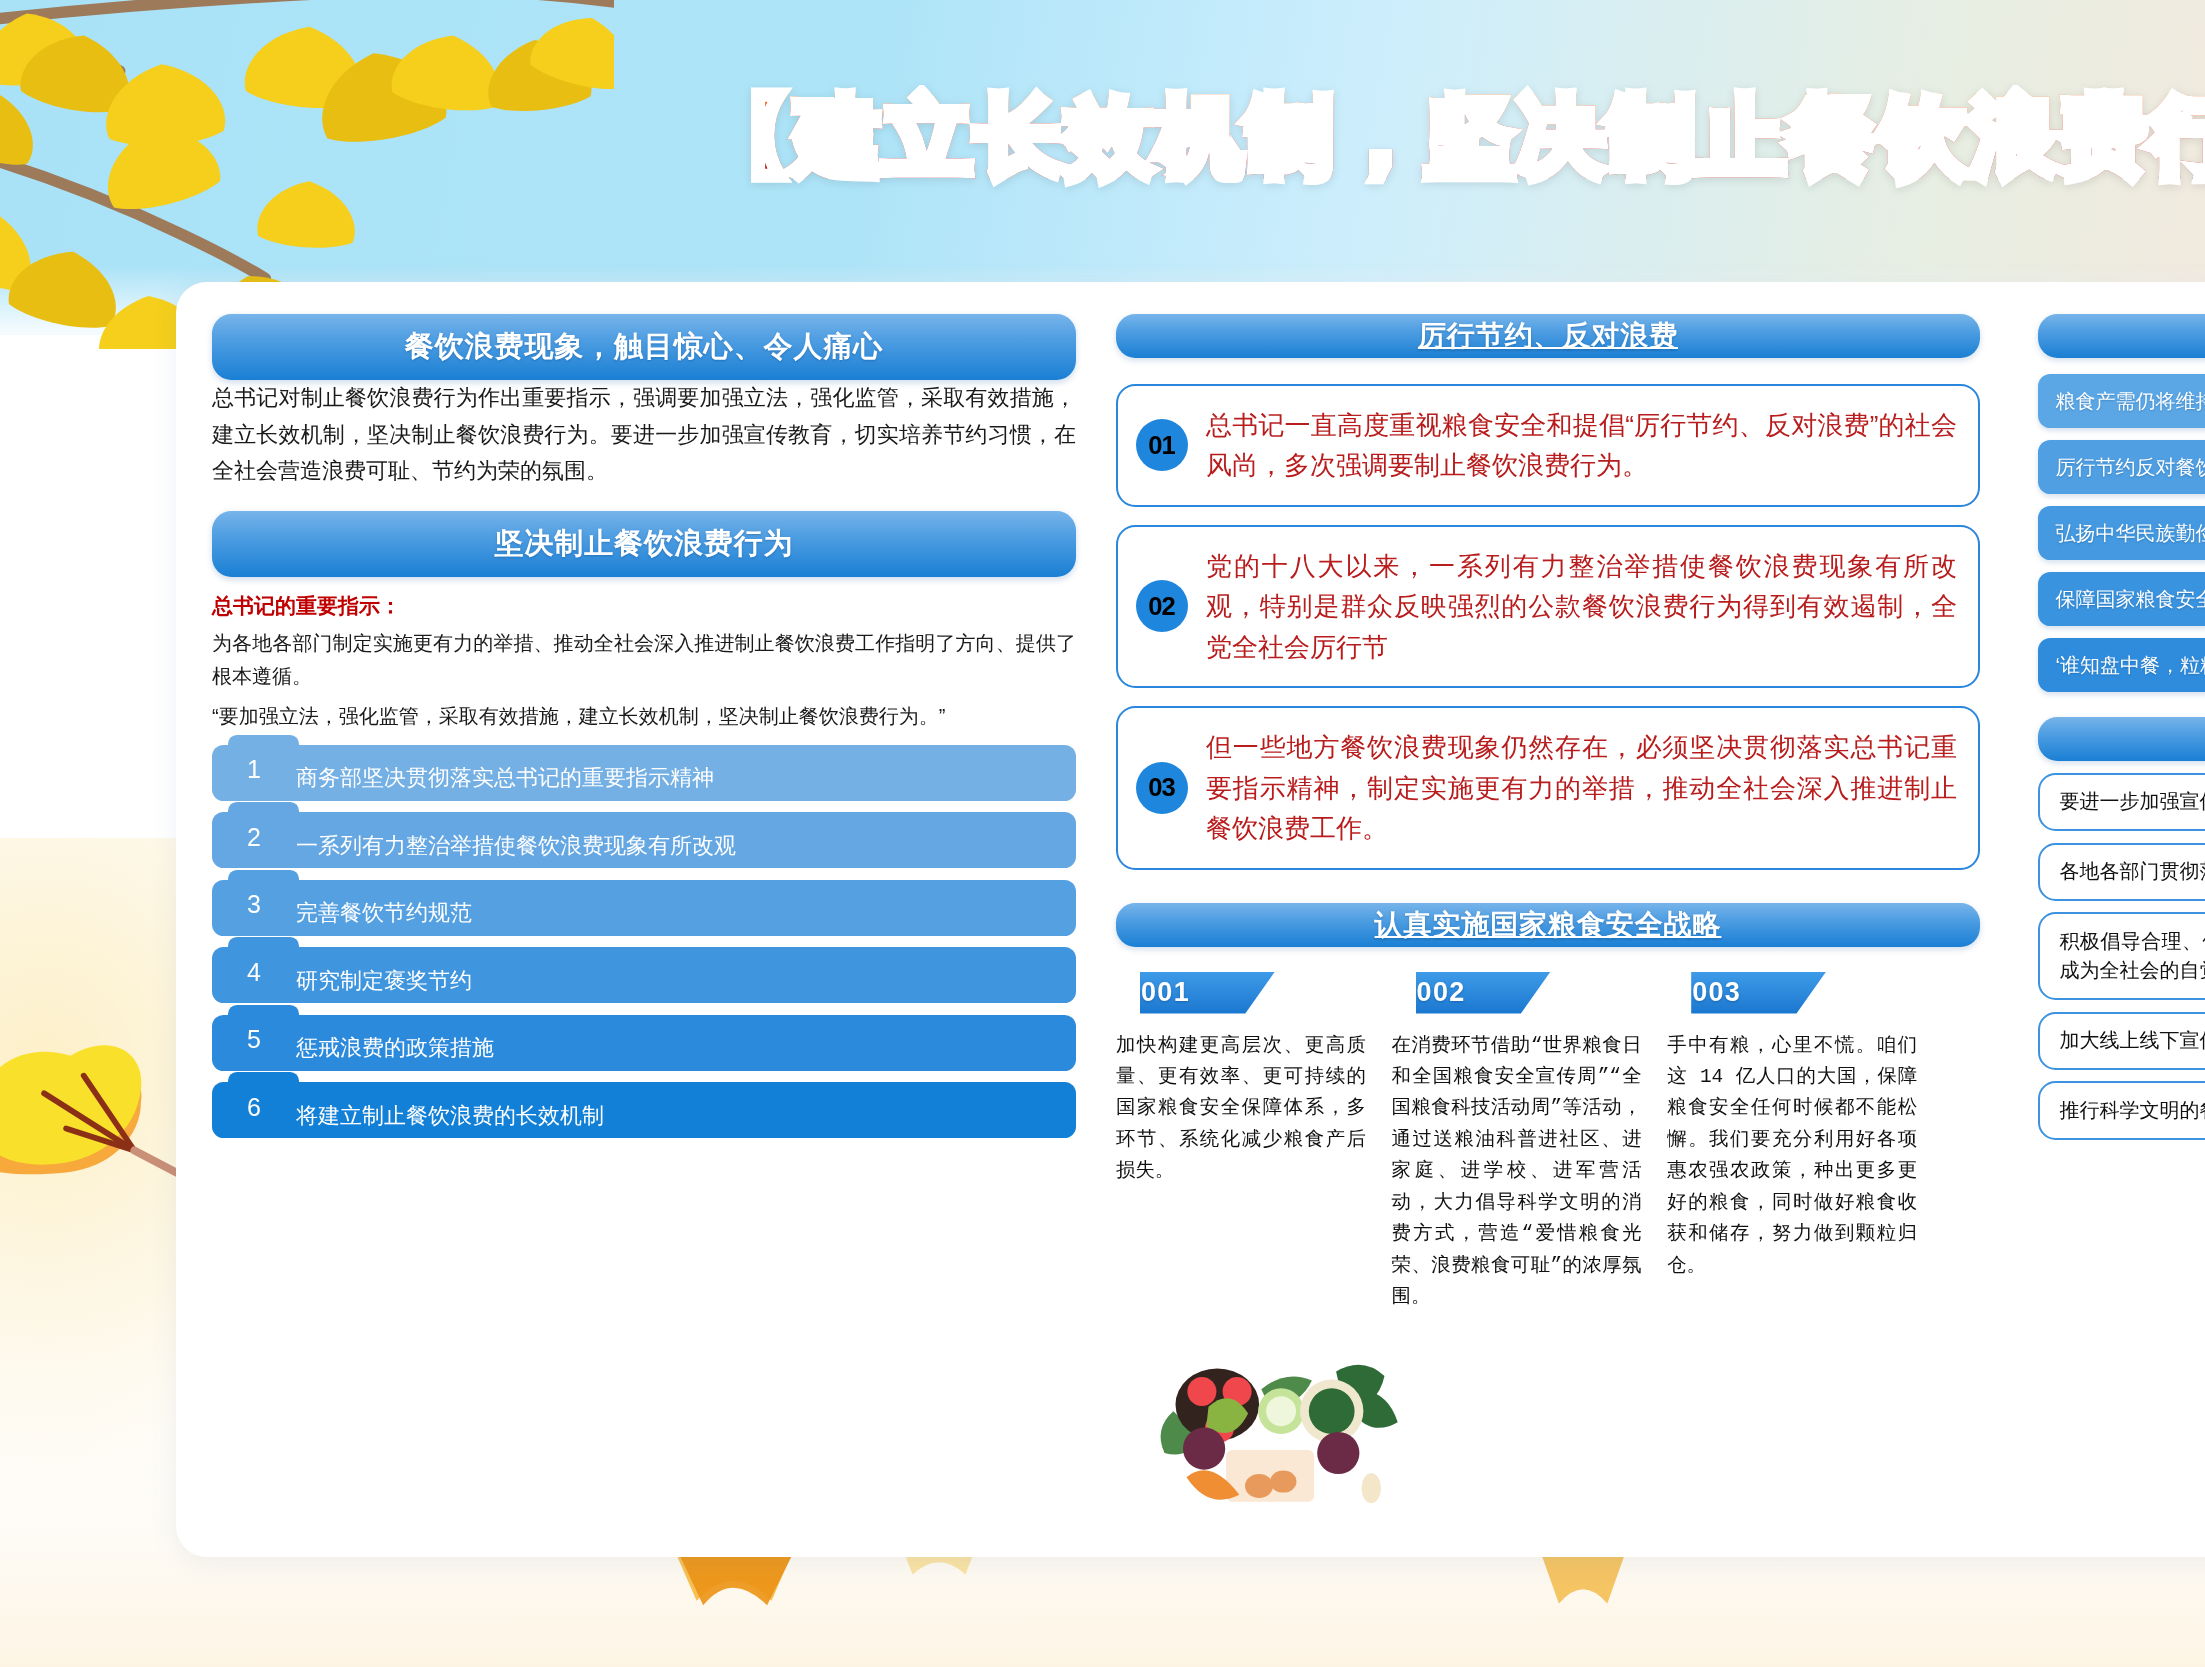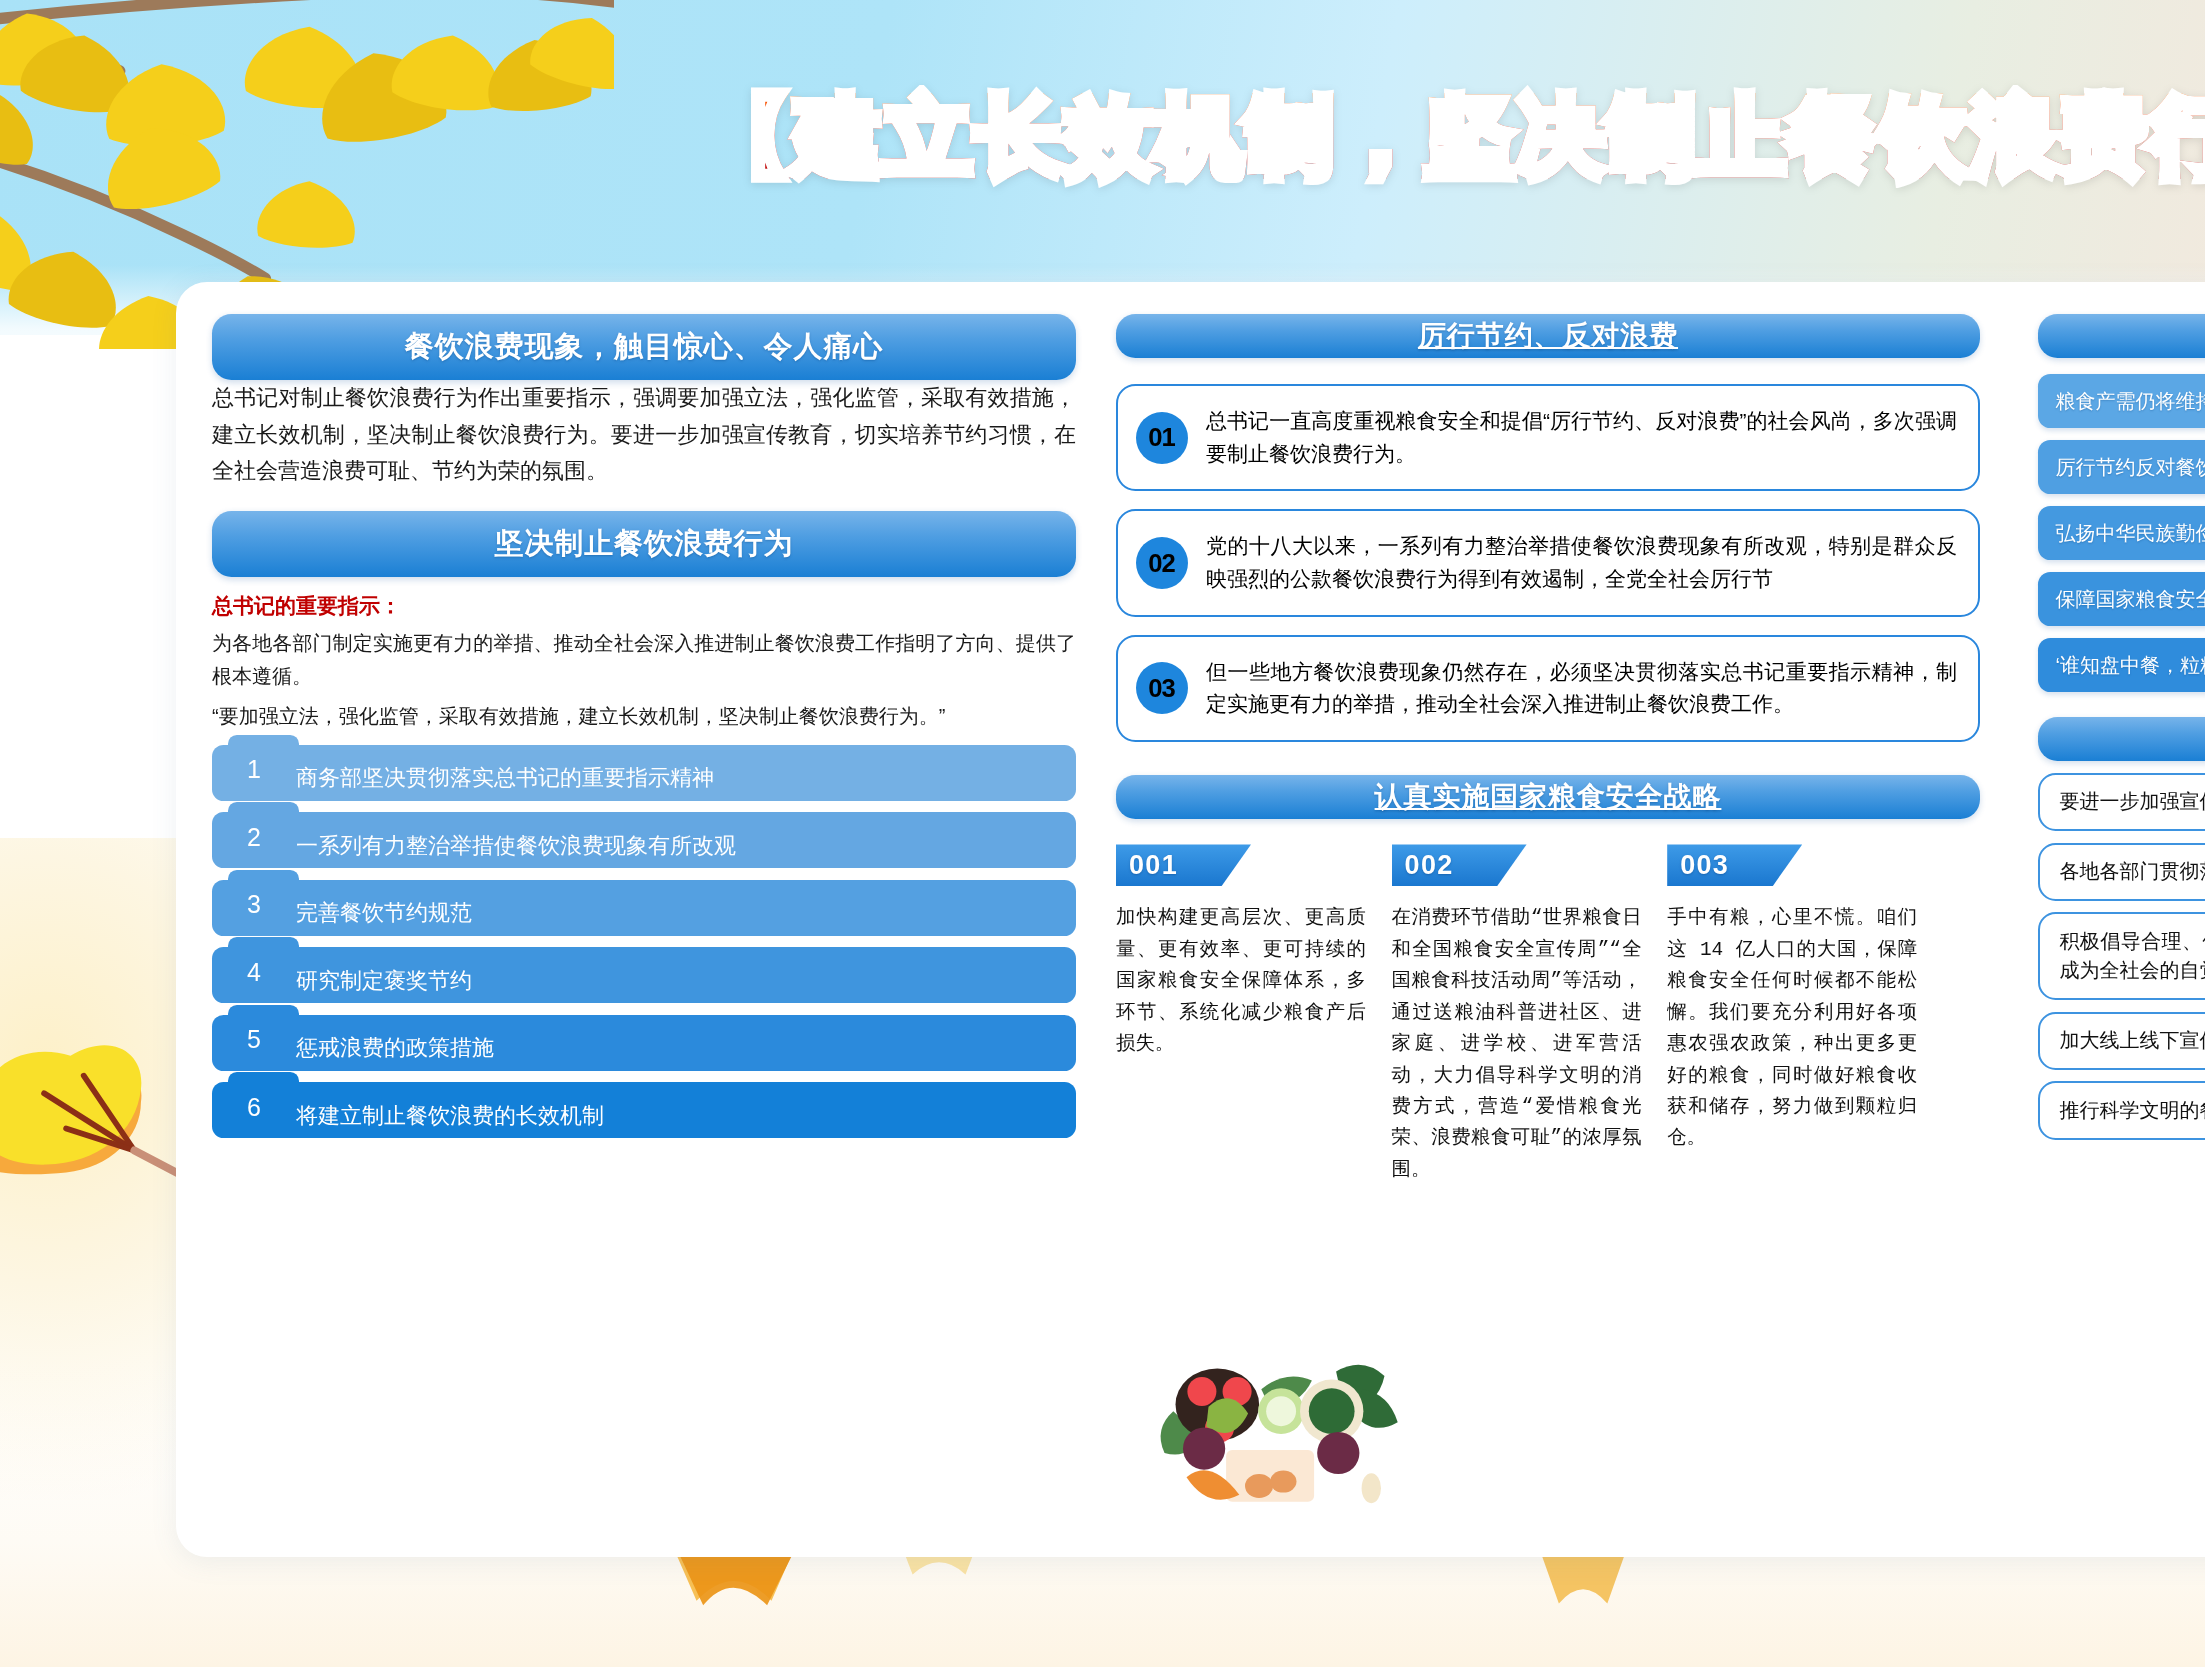--- a/index.html
+++ b/index.html
@@ -95,31 +95,32 @@
     margin-top:17.6px; padding:19.4px 21px 19.4px 88px; min-height:84px;
     display:flex; align-items:center;
   }
   .obadge {
     position:absolute; left:17.6px; top:50%; transform:translateY(-50%);
     width:52px; height:52px; border-radius:50%;
     background:#1e86dd; color:#000000; font-size:25.6px; font-weight:bold;
     display:flex; align-items:center; justify-content:center;
     letter-spacing:-0.9px;
   }
-  .ocard .otext { font-size:21px; line-height:1.55; color:#000000; text-align:justify; }
+  .ocard .otext { font-size:26px; line-height:1.55; color:#b91c1c; text-align:justify; }
 
   
   #tri { display:flex; gap:25.6px; margin-top:25px; }
   .tricol { width:250px; }
   .tritag {
     width:135px; height:42px; position:relative; color:#fff; font-size:27px; font-weight:bold;
-    display:flex; align-items:center; padding-left:13px; letter-spacing:1.3px;
+    display:flex; align-items:center; padding-left:1px; letter-spacing:1.3px;
     background:linear-gradient(180deg,#3e9be8 0%,#1a77cf 100%);
     clip-path:polygon(0 0,100% 0,78% 100%,0 100%);
     text-shadow:0 1.3px 2.2px rgba(0,50,110,.35);
+    margin-left:24px;
   }
   .tritext { font-size:19.4px; line-height:1.62; color:#111; margin-top:17px; text-align:justify;font-family:Liberation Mono, monospace; }
 
   
   .bluebar {
     border-radius:12.3px; color:#fff; font-size:20px; margin-top:11.5px;
     padding:13.2px 17.6px; line-height:1.4;
     box-shadow:0 2.2px 5.3px rgba(30,90,160,.17);
     text-shadow:0 0.9px 1.8px rgba(0,60,120,.3);
   }

